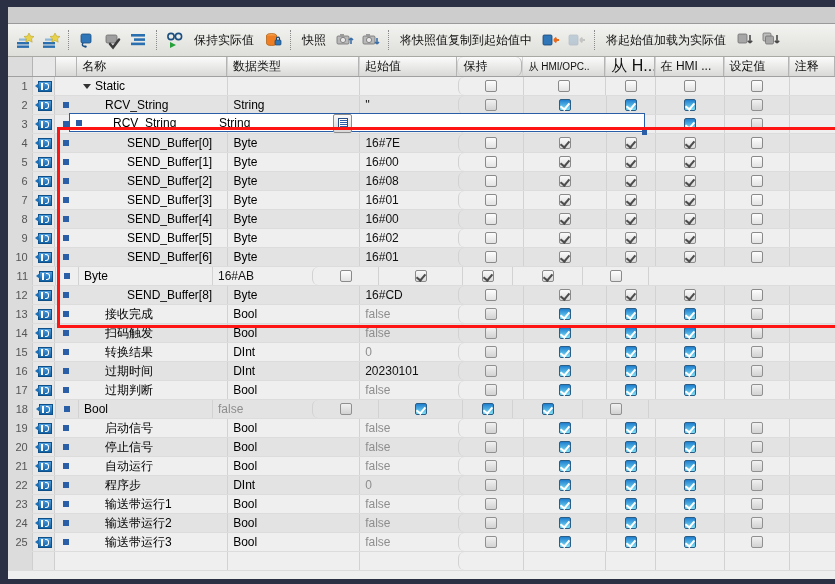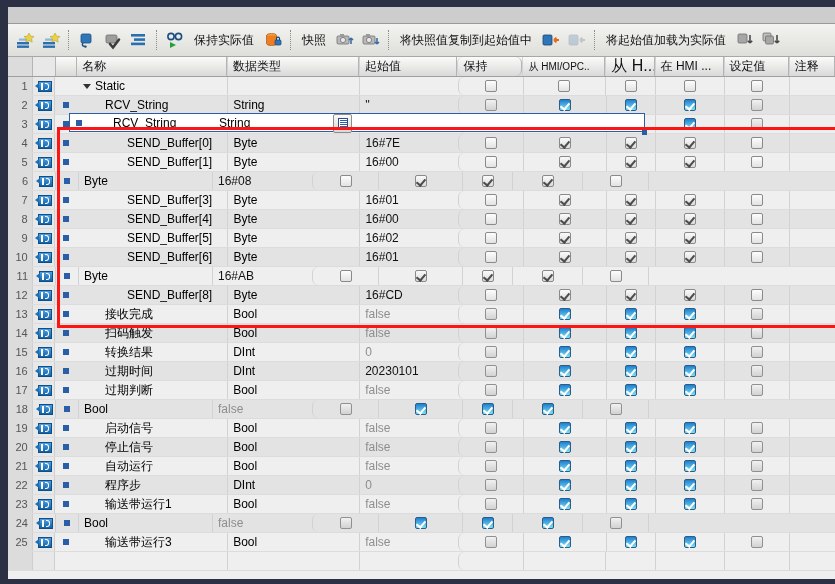--- a/index.html
+++ b/index.html
@@ -456,20 +456,23 @@
           <div class="cell c-num">6</div>
           <div class="cell c-ico">
             <span class="tag">
               <i></i>
               <u></u>
             </span>
           </div>
           <div class="cell c-dot">
             <span class="sq"></span>
           </div>
+          <div class="cell c-name" style="padding-left:50px">
+            <span>SEND_Buffer[2]</span>
+          </div>
           <div class="cell c-type">Byte</div>
           <div class="cell c-start val">16#08</div>
           <div class="cell c-keep">
             <span class="cb"></span>
           </div>
           <div class="cell c-hmiopc">
             <span class="cb chk"></span>
           </div>
           <div class="cell c-hmi2">
             <span class="cb chk"></span>
@@ -1040,20 +1043,23 @@
         <div class="row band-b">
           <div class="cell c-num">24</div>
           <div class="cell c-ico">
             <span class="tag">
               <i></i>
               <u></u>
             </span>
           </div>
           <div class="cell c-dot">
             <span class="sq"></span>
+          </div>
+          <div class="cell c-name" style="padding-left:28px">
+            <span>输送带运行2</span>
           </div>
           <div class="cell c-type">Bool</div>
           <div class="cell c-start val-dim">false</div>
           <div class="cell c-keep">
             <span class="cb dim"></span>
           </div>
           <div class="cell c-hmiopc">
             <span class="cb on"></span>
           </div>
           <div class="cell c-hmi2">

